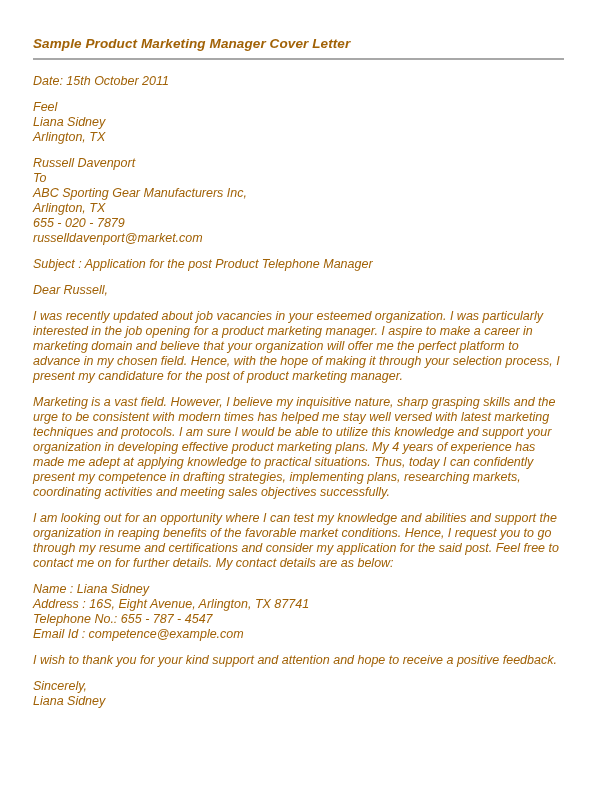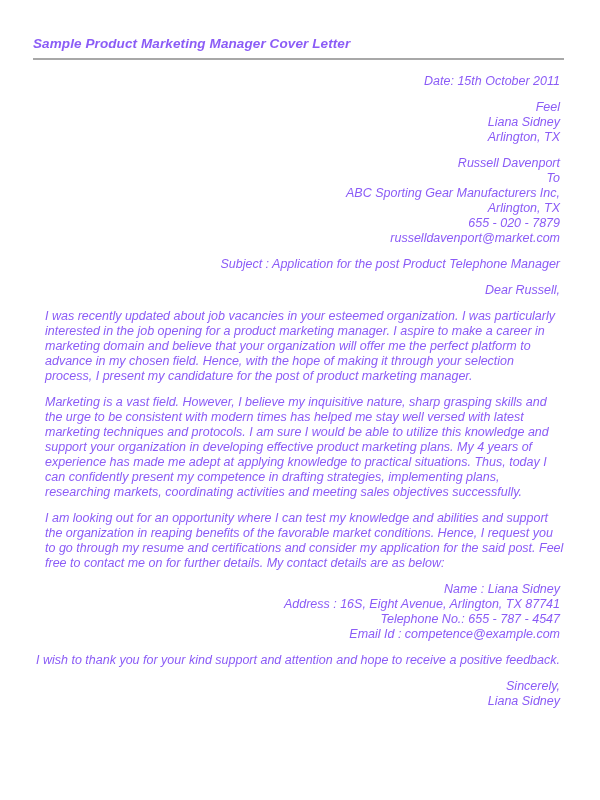--- a/index.html
+++ b/index.html
@@ -11,21 +11,21 @@
     position: relative;
     box-sizing: border-box;
     width: 600px;
     height: 800px;
     background: #ffffff;
     overflow: hidden;
     font-family: "Liberation Sans", sans-serif;
     font-style: italic;
     font-size: 12.5px;
     line-height: 15px;
-    color: #8b5cf6;
+    color: #a16207;
     padding: 36px 36px 0 33px;
   }
   .doc-title {
     font-weight: bold;
     font-size: 13.5px;
     line-height: 16px;
     margin: 0 0 6px 0;
     letter-spacing: 0.1px;
   }
   .divider {
@@ -36,24 +36,24 @@
     margin: 0 0 14px 0;
   }
   .block {
     margin: 0 0 11px 0;
     max-width: 527px;
   }
   .block p, .block div {
     margin: 0;
   }
   .para {
-    margin: 0 0 11px 12px;
+    margin: 0 0 11px 0;
     max-width: 527px;
   }
-  .line { white-space: pre-wrap; text-align: right; }
+  .line { white-space: pre-wrap; }
 </style>
 </head>
 <body>
 
 <div class="page">
 
   <h1 class="doc-title">Sample Product Marketing Manager Cover Letter</h1>
   <hr class="divider">
 
   <div class="block">

